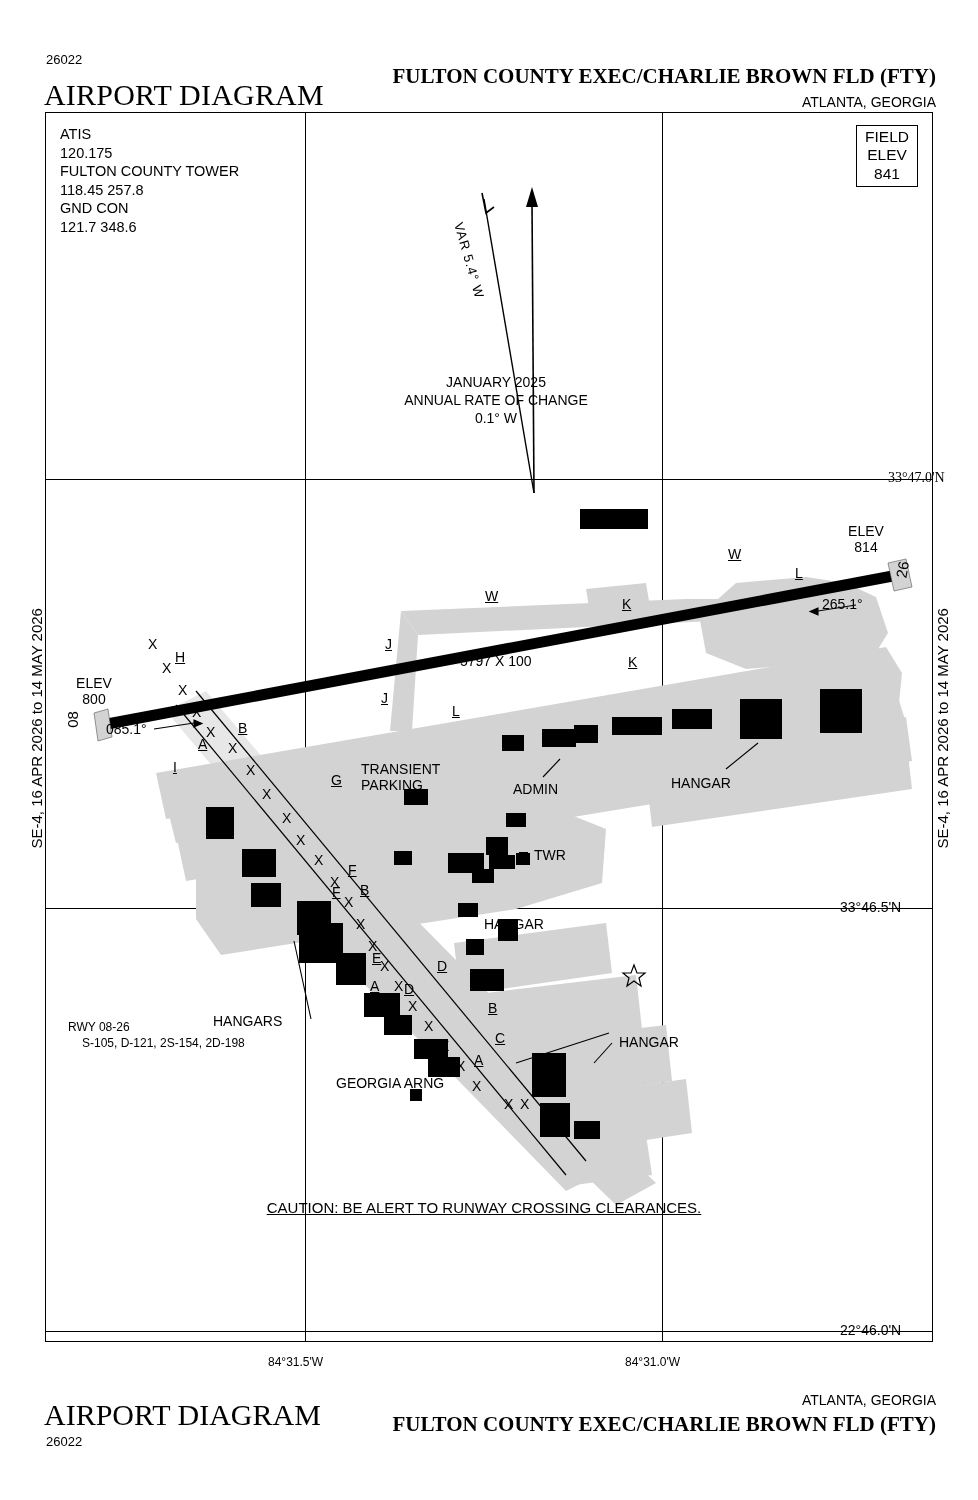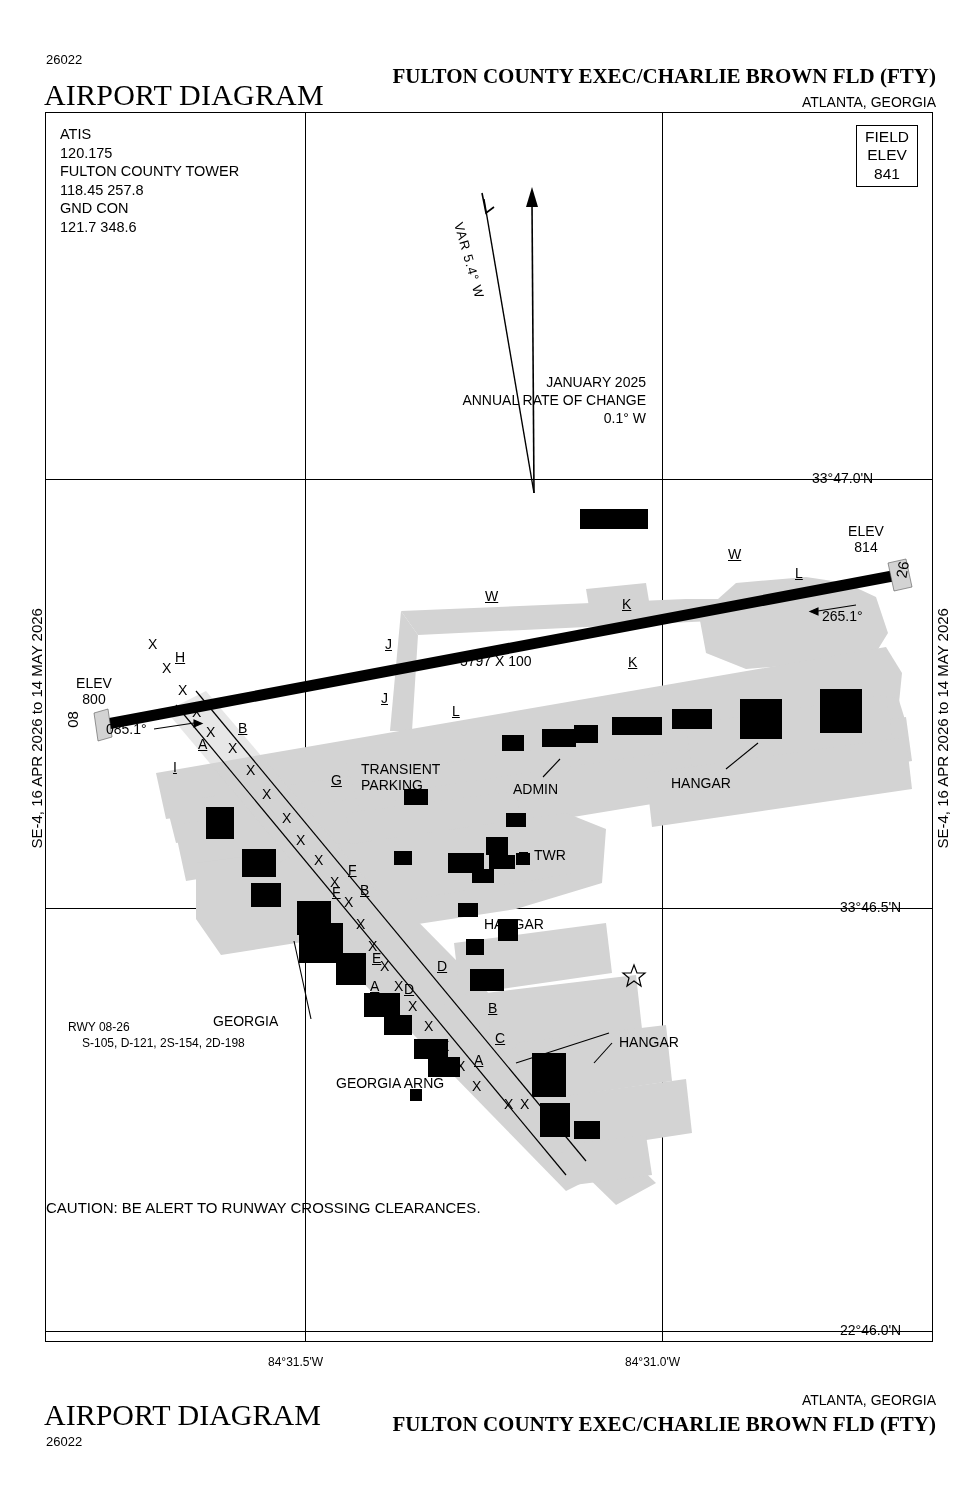--- a/index.html
+++ b/index.html
@@ -32,36 +32,36 @@
   .grid-h { position:absolute; left:0; right:0; height:1px; background:#000; }
 
   
   #comm-box { position:absolute; left:14px; top:12px; font-size:14.5px; line-height:1.28; }
 
   
   #field-elev-box { position:absolute; right:14px; top:12px; border:1.2px solid #000; padding:2px 8px 3px; text-align:center; font-size:15.5px; line-height:1.18; }
 
   
   #north-arrow { position:absolute; left:430px; top:60px; }
-  #var-note { position:absolute; left:300px; top:260px; width:300px; text-align:right; font-size:14px; line-height:1.3; }
+  #var-note { position:absolute; left:300px; top:260px; width:300px; text-align:center; font-size:14px; line-height:1.3; }
   #var-label { position:absolute; left:384px; top:140px; font-size:13px; transform:rotate(74deg); letter-spacing:1px; }
 
   
   .lat-label { position:absolute; font-size:14px; }
   .lon-label { position:absolute; font-size:12px; }
 
   
   #airport-svg { position:absolute; left:0; top:0; }
 
   
   .ann { position:absolute; font-size:14px; white-space:nowrap; }
   .taxi { position:absolute; font-size:14px; }
   .rwy-end { position:absolute; font-size:15px; }
 
-  #caution { position:absolute; left:0; right:10px; top:1084px; font-size:15px; line-height:1.45; }
+  #caution { position:absolute; left:0; right:10px; top:1084px; text-align:center; font-size:15px; line-height:1.45;text-decoration:underline; }
   #caution .ul { text-decoration:underline; }
 
   #rwy-data { position:absolute; left:22px; top:906px; font-size:12px; line-height:1.35; }
   #rwy-data .ind { padding-left:14px; display:block; }
 </style>
 </head>
 <body>
 
 <div class="page">
 
@@ -229,48 +229,48 @@
     </div>
     <div class="ann" style="left:790px; top:410px; text-align:center; width:60px;">
       <div>ELEV</div>
       <div>814</div>
     </div>
 
     <div class="rwy-end" style="left:18px; top:598px; transform:rotate(-90deg);">08</div>
     <div class="rwy-end" style="left:848px; top:448px; transform:rotate(-80deg);">26</div>
 
     <div class="ann" style="left:60px; top:608px;">085.1°</div>
-    <div class="ann" style="left:776px; top:483px;margin-top:12px;">265.1°</div>
+    <div class="ann" style="left:776px; top:483px;">265.1°</div>
 
     <div class="ann" style="left:414px; top:540px;">5797 X 100</div>
 
     <div class="ann" style="left:315px; top:648px;">
       <div>TRANSIENT</div>
       <div>PARKING</div>
     </div>
 
     <div class="ann" style="left:467px; top:668px;">ADMIN</div>
     <div class="ann" style="left:625px; top:662px;">HANGAR</div>
     <div class="ann" style="left:438px; top:803px;">HANGAR</div>
     <div class="ann" style="left:573px; top:921px;">HANGAR</div>
-    <div class="ann" style="left:167px; top:900px;">GEORGIA</div>
+    <div class="ann" style="left:167px; top:900px;">HANGARS</div>
     <div class="ann" style="left:488px; top:734px;">TWR</div>
     <div class="ann" style="left:290px; top:962px;">GEORGIA ARNG</div>
 
     <div id="rwy-data">
       <div>RWY 08-26</div>
       <span class="ind">S-105, D-121, 2S-154, 2D-198</span>
     </div>
 
     <div id="caution">
       <div>CAUTION: BE ALERT TO RUNWAY CROSSING CLEARANCES.</div>
     </div>
   </div>
 
-  <div class="lat-label" style="left:812px; top:470px;">33°47.0'N</div>
+  <div class="lat-label" style="left:888px; top:470px;font-family:Liberation Serif, serif;">33°47.0'N</div>
   <div class="lat-label" style="left:840px; top:899px;">33°46.5'N</div>
   <div class="lat-label" style="left:840px; top:1322px;">22°46.0'N</div>
   <div class="lon-label" style="left:268px; top:1355px;">84°31.5'W</div>
   <div class="lon-label" style="left:625px; top:1355px;">84°31.0'W</div>
 
   <div id="title-bottom">AIRPORT DIAGRAM</div>
   <div id="chart-number-bottom">26022</div>
   <div id="city-state-bottom">ATLANTA, GEORGIA</div>
   <div id="airport-name-bottom">FULTON COUNTY EXEC/CHARLIE BROWN FLD (FTY)</div>
 

